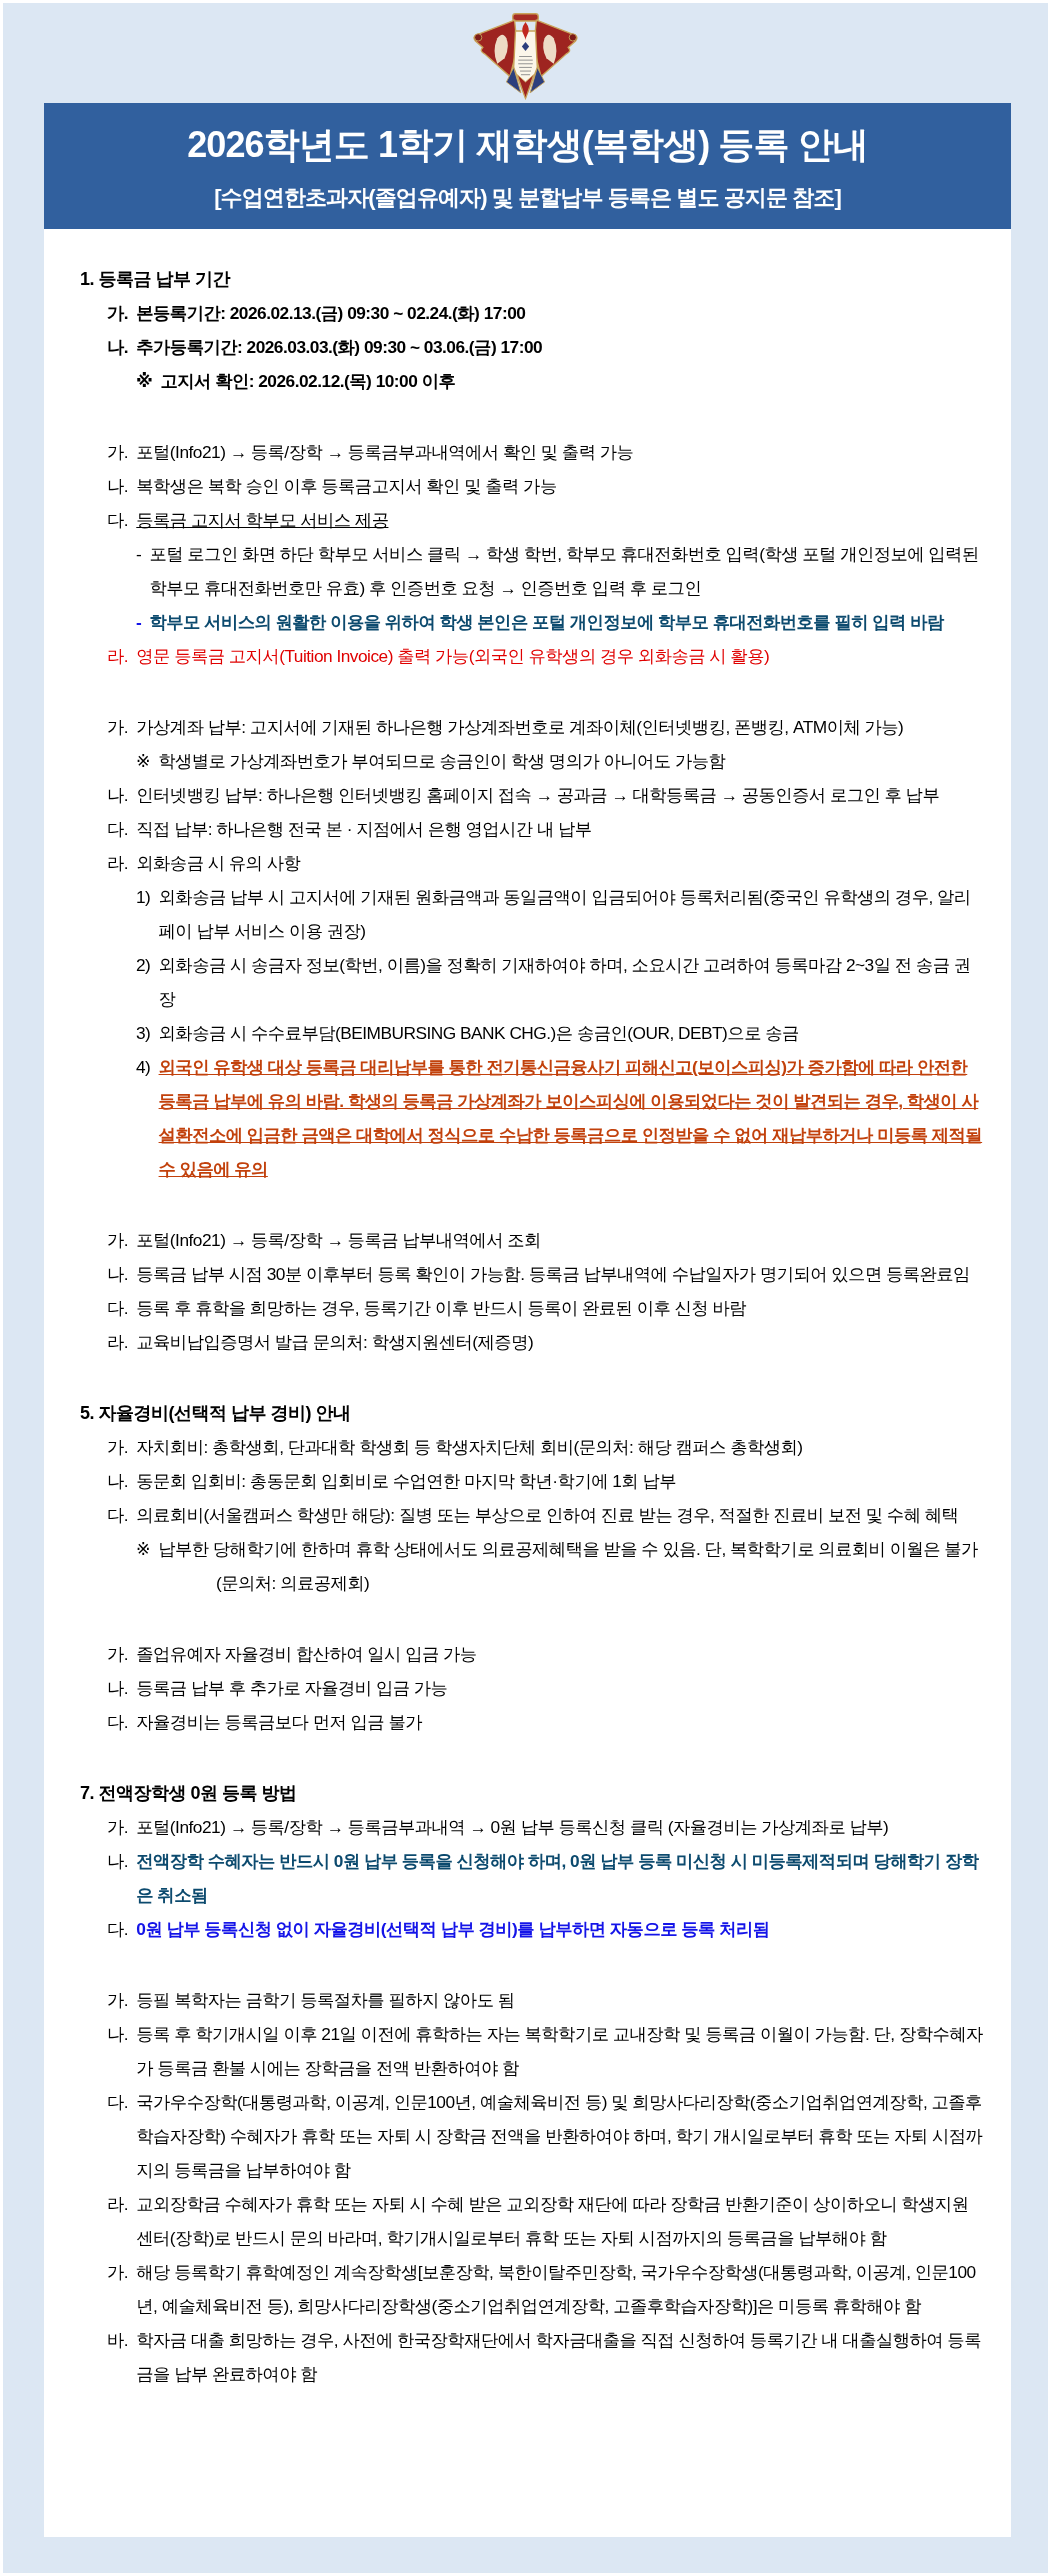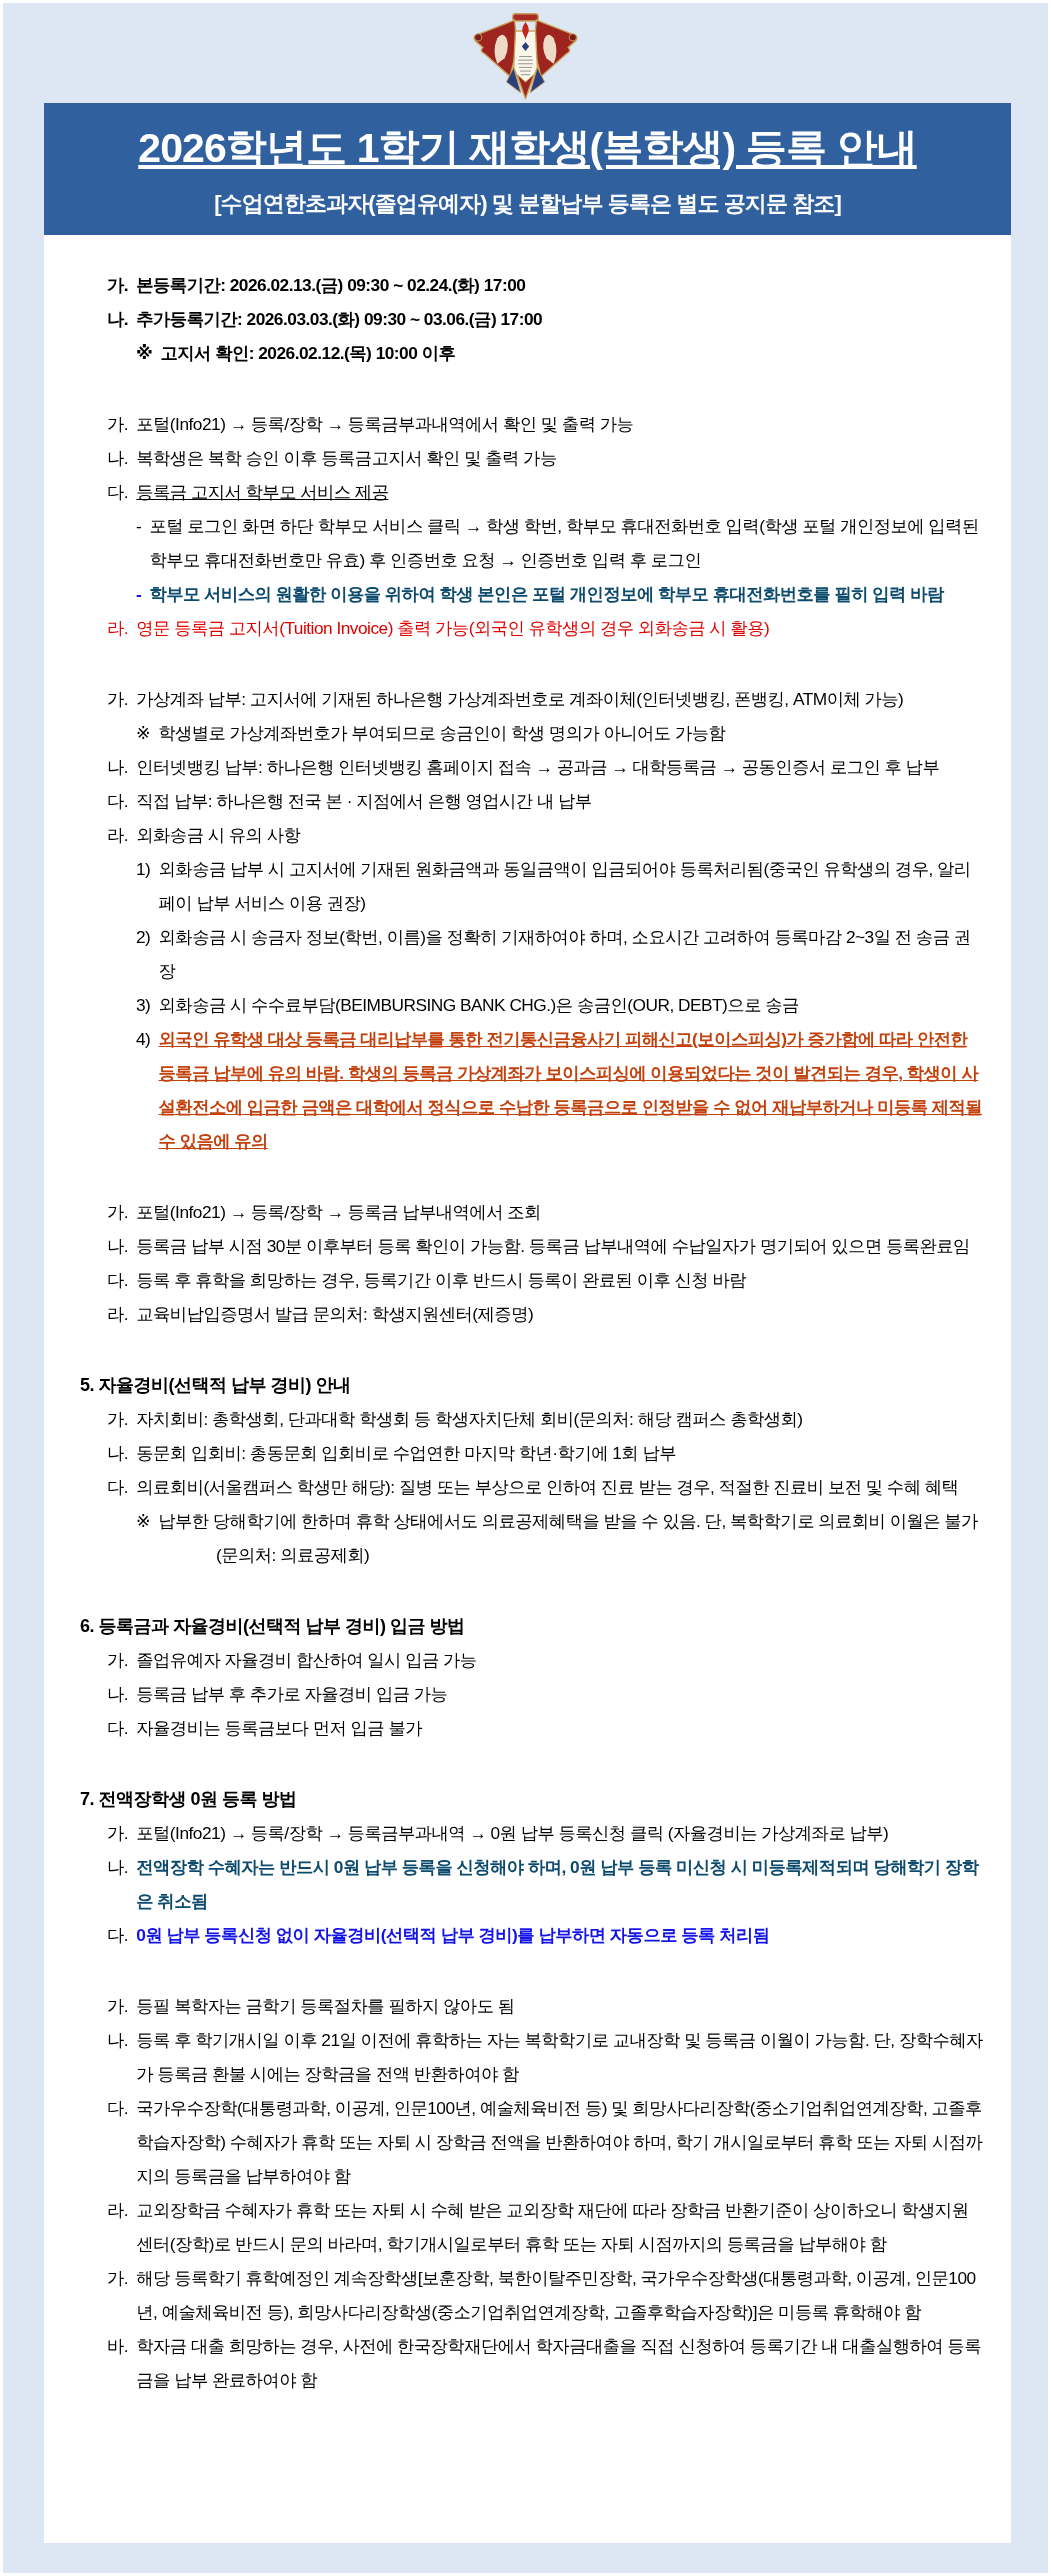--- a/index.html
+++ b/index.html
@@ -8,21 +8,21 @@
     font-family:"Liberation Sans","DejaVu Sans",sans-serif;color:#000;
     overflow:hidden;
   }
   .bg-panel{position:absolute;left:2.7px;top:2.7px;right:2.7px;bottom:2.7px;background:#dce7f3;}
   .logo-wrap{position:absolute;left:0;top:11px;width:1051px;text-align:center;}
   .doc-col{position:absolute;left:44px;top:103px;width:967px;}
   .banner{
     background:#31609e;color:#fff;text-align:center;
     padding:12.7px 9px 16.4px 9px;
   }
-  .banner .title{font-size:41px;font-weight:bold;letter-spacing:-0.9px;margin:5.5px 0 12.7px 0;text-decoration:underline;}
+  .banner .title{font-size:36px;font-weight:bold;letter-spacing:-0.9px;margin:5.5px 0 12.7px 0;}
   .banner .subtitle{font-size:22px;font-weight:bold;letter-spacing:-0.9px;}
   .content{
     background:#ffffff;height:2275px;padding:33px 27px 0 36px;
     font-size:17.3px;line-height:34px;letter-spacing:-0.5px;overflow:hidden;
   }
   .section{margin-bottom:37px;}
   .sec-head{font-weight:bold;font-size:18px;}
   .item{display:flex;}
   .ind1{padding-left:27px;}
   .ind2{padding-left:56px;}
@@ -80,20 +80,21 @@
 </div>
 
 <div class="doc-col">
   <div class="banner">
     <div class="title">2026학년도 1학기 재학생(복학생) 등록 안내</div>
     <div class="subtitle">[수업연한초과자(졸업유예자) 및 분할납부 등록은 별도 공지문 참조]</div>
   </div>
   <div class="content">
     <div id="sections">
         <div class="section">
+          <div class="sec-head">1. 등록금 납부 기간</div>
           <div class="item ind1">
             <span class="ilabel b">가.</span>
             <div class="itext"><span class="b">본등록기간: 2026.02.13.(금) 09:30 ~ 02.24.(화) 17:00</span></div>
           </div>
           <div class="item ind1">
             <span class="ilabel b">나.</span>
             <div class="itext"><span class="b">추가등록기간: 2026.03.03.(화) 09:30 ~ 03.06.(금) 17:00</span></div>
           </div>
           <div class="item ind2">
             <span class="ilabel b">※</span>
@@ -199,21 +200,20 @@
           <div class="item ind2">
             <span class="ilabel n">※</span>
             <div class="itext"><span class="n">납부한 당해학기에 한하며 휴학 상태에서도 의료공제혜택을 받을 수 있음. 단, 복학학기로 의료회비 이월은 불가</span></div>
           </div>
           <div class="item ind3">
             <span class="ilabel n" style="padding-right: 0px;"></span>
             <div class="itext"><span class="n">(문의처: 의료공제회)</span></div>
           </div>
         </div>
         <div class="section">
-          <div class="sec-head">6. 등록금과 자율경비(선택적 납부 경비) 입금 방법</div>
           <div class="item ind1">
             <span class="ilabel n">가.</span>
             <div class="itext"><span class="n">졸업유예자 자율경비 합산하여 일시 입금 가능</span></div>
           </div>
           <div class="item ind1">
             <span class="ilabel n">나.</span>
             <div class="itext"><span class="n">등록금 납부 후 추가로 자율경비 입금 가능</span></div>
           </div>
           <div class="item ind1">
             <span class="ilabel n">다.</span>

